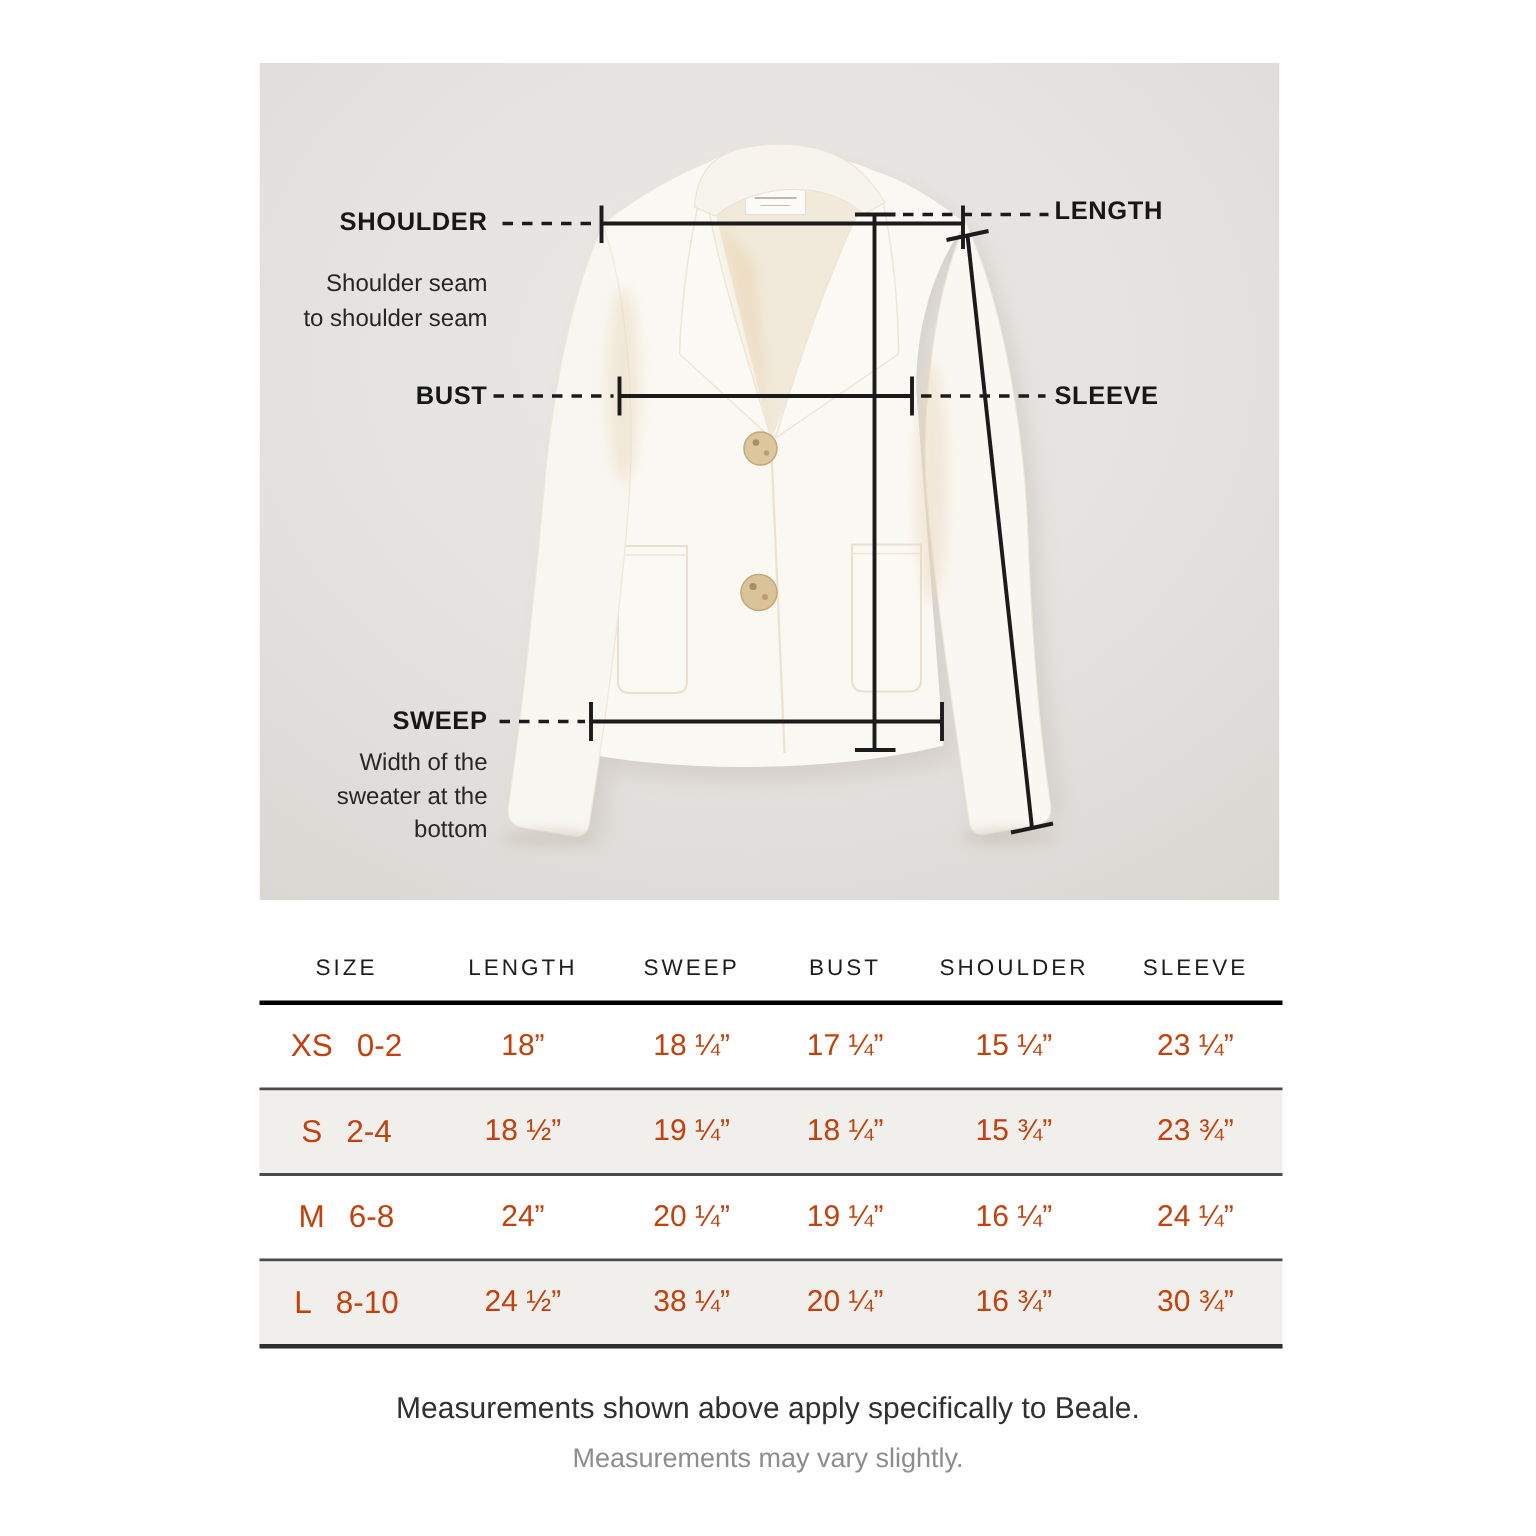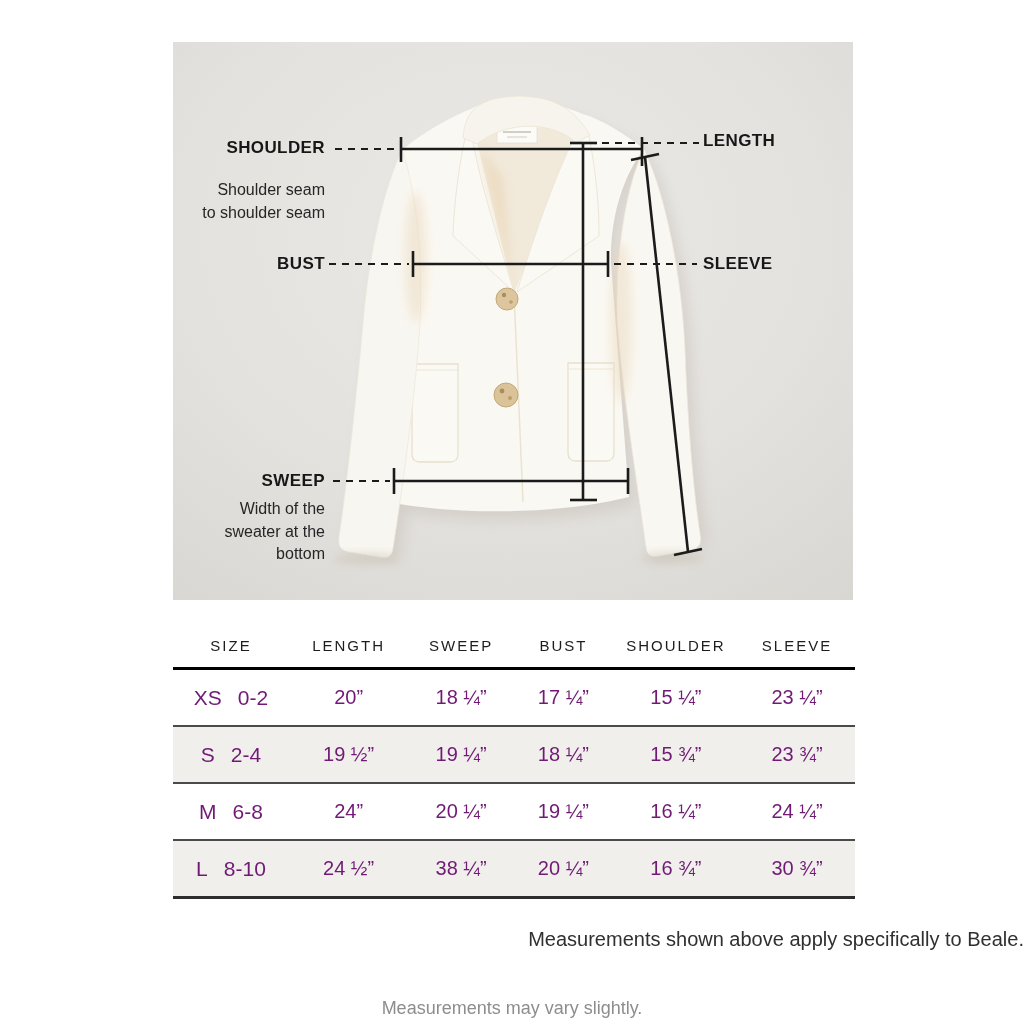--- a/index.html
+++ b/index.html
@@ -19,28 +19,28 @@
   #anno-shoulder{top:96px;}  #anno-shoulder .anno-desc{margin-top:22px;}
   #anno-bust{top:212px;}     #anno-bust .anno-desc{margin-top:12px;}
   #anno-sweep{top:429px;}    #anno-sweep .anno-desc{margin-top:8px;padding-left:31px;}
   #anno-length{top:89px;}    #anno-length .anno-desc{margin-top:9px;}
   #anno-sleeve{top:212px;}   #anno-sleeve .anno-desc{margin-top:13px;}
 
   .size-table{position:absolute;left:173px;top:624px;width:682px;}
   .thead,.trow{display:grid;grid-template-columns:17% 17.5% 15.5% 14.5% 18.5% 17%;align-items:center;}
   .thead{height:43px;border-bottom:3px solid #000000;}
   .th{text-align:center;font-size:15px;letter-spacing:2px;color:#1d1d1d;}
-  .trow{height:55px;border-bottom:2px solid #4a4a4a;font-size:20px;color:#701a75;}
+  .trow{height:55px;border-bottom:2px solid #4a4a4a;font-size:20px;color:#c2410c;}
   .trow:last-child{border-bottom:3px solid #2d2d2d;}
   .trow.shaded{background:#f0efec;}
   .td{text-align:center;}
   .td-size{display:flex;justify-content:center;align-items:baseline;gap:16px;font-size:21px;}
   .footer-line{position:absolute;left:0;width:100%;text-align:center;}
-  #footer-primary{top:928px;font-size:20px;color:#303030;text-align:right;}
-  #footer-secondary{top:998px;font-size:18px;color:#8d8d8d;}
+  #footer-primary{top:928px;font-size:20px;color:#303030;}
+  #footer-secondary{top:962px;font-size:18px;color:#8d8d8d;}
 </style>
 </head>
 <body>
 
 <div class="photo">
   <svg viewBox="0 0 680 558" width="680" height="558" xmlns="http://www.w3.org/2000/svg">
     <defs>
       <radialGradient id="bgG" cx="48%" cy="35%" r="85%">
         <stop offset="0%" stop-color="#eae9e6"></stop>
         <stop offset="55%" stop-color="#e4e2df"></stop>
@@ -170,33 +170,33 @@
     <div class="th">BUST</div>
     <div class="th">SHOULDER</div>
     <div class="th">SLEEVE</div>
   </div>
 
   <div class="trow">
     <div class="td td-size">
       <span>XS</span>
       <span>0-2</span>
     </div>
-    <div class="td">20”</div>
+    <div class="td">18”</div>
     <div class="td">18 ¼”</div>
     <div class="td">17 ¼”</div>
     <div class="td">15 ¼”</div>
     <div class="td">23 ¼”</div>
   </div>
 
   <div class="trow shaded">
     <div class="td td-size">
       <span>S</span>
       <span>2-4</span>
     </div>
-    <div class="td">19 ½”</div>
+    <div class="td">18 ½”</div>
     <div class="td">19 ¼”</div>
     <div class="td">18 ¼”</div>
     <div class="td">15 ¾”</div>
     <div class="td">23 ¾”</div>
   </div>
 
   <div class="trow">
     <div class="td td-size">
       <span>M</span>
       <span>6-8</span>

